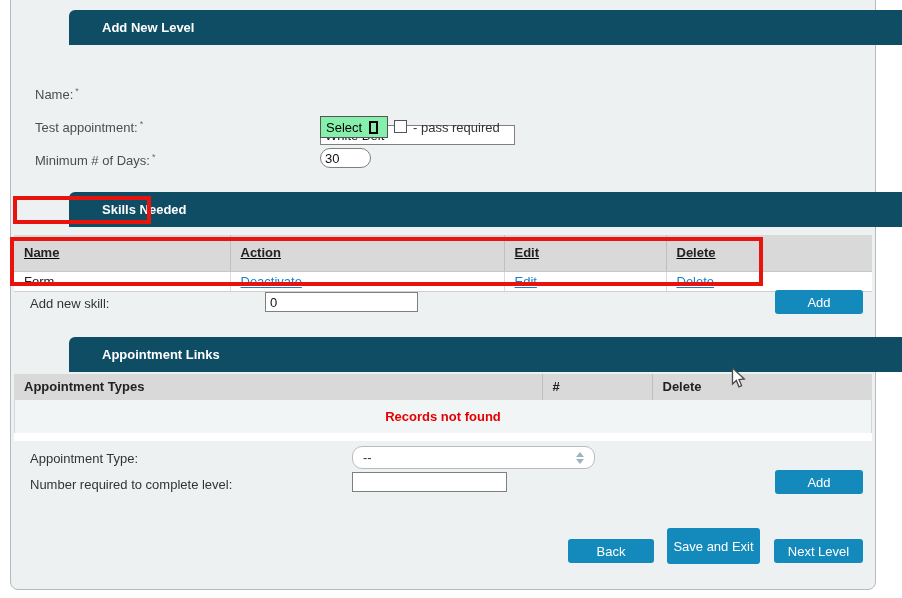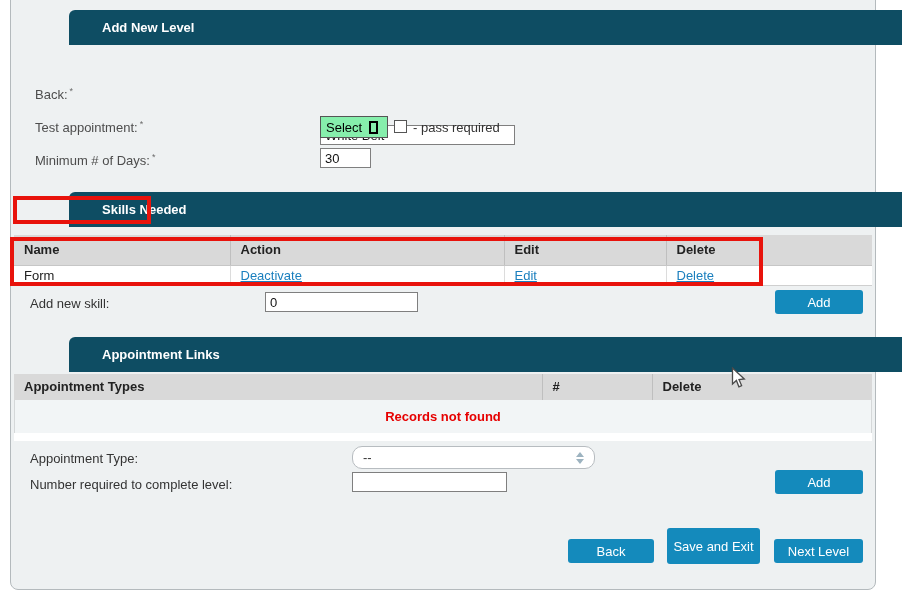--- a/index.html
+++ b/index.html
@@ -60,53 +60,53 @@
 <body>
 
 <div id="screen">
   <div class="panel"></div>
 
   <div class="teal-bar" style="top:10px;">
     <span>Add New Level</span>
   </div>
 
   <div class="lbl" style="left:35px; top:86px;">
-    <span>Back:</span><sup>*</sup>
+    <span>Name:</span><sup>*</sup>
   </div>
   <input class="txt-input" style="left: 320px; top: 84px; width: 195px; margin-top: 41px;" value="White Belt">
 
   <div class="lbl" style="left:35px; top:119px;">
     <span>Test appointment:</span><sup>*</sup>
   </div>
   <div class="native-select" style="left:320px; top:116px; width:68px;">
     <span>Select</span>
     <span class="tofu"></span>
   </div>
   <div class="checkbox" style="left:394px; top:120px;"></div>
   <div class="lbl" style="left:413px; top:120px; color:#333;">- pass required</div>
 
   <div class="lbl" style="left:35px; top:152px;">
     <span>Minimum # of Days:</span><sup>*</sup>
   </div>
-  <input class="txt-input" style="left: 320px; top: 148px; width: 51px;" value="30">
+  <input class="txt-input" style="left: 320px; top: 148px; width: 51px; border-radius: 10px;" value="30">
 
   <div class="teal-bar" style="top:192px;">
     <span>Skills Needed</span>
   </div>
   <div class="red-box" style="left:13px; top:196px; width:138px; height:28px;"></div>
 
   <table class="grid" style="left:14px; top:235px; width:858px;">
     <colgroup>
         <col style="width:216px">
         <col style="width:274px">
         <col style="width:162px">
         <col style="width:206px">
       </colgroup>
     <tbody>
-        <tr style="height:30px;">
+        <tr style="height:36px;text-decoration:underline;">
       <th>Name</th>
       <th>Action</th>
       <th>Edit</th>
       <th>Delete</th>
     </tr>
     <tr style="height:20px;">
       <td>Form</td>
       <td><a href="#" class="tbl-link">Deactivate</a></td>
       <td><a href="#" class="tbl-link">Edit</a></td>
       <td><a href="#" class="tbl-link">Delete</a></td>

